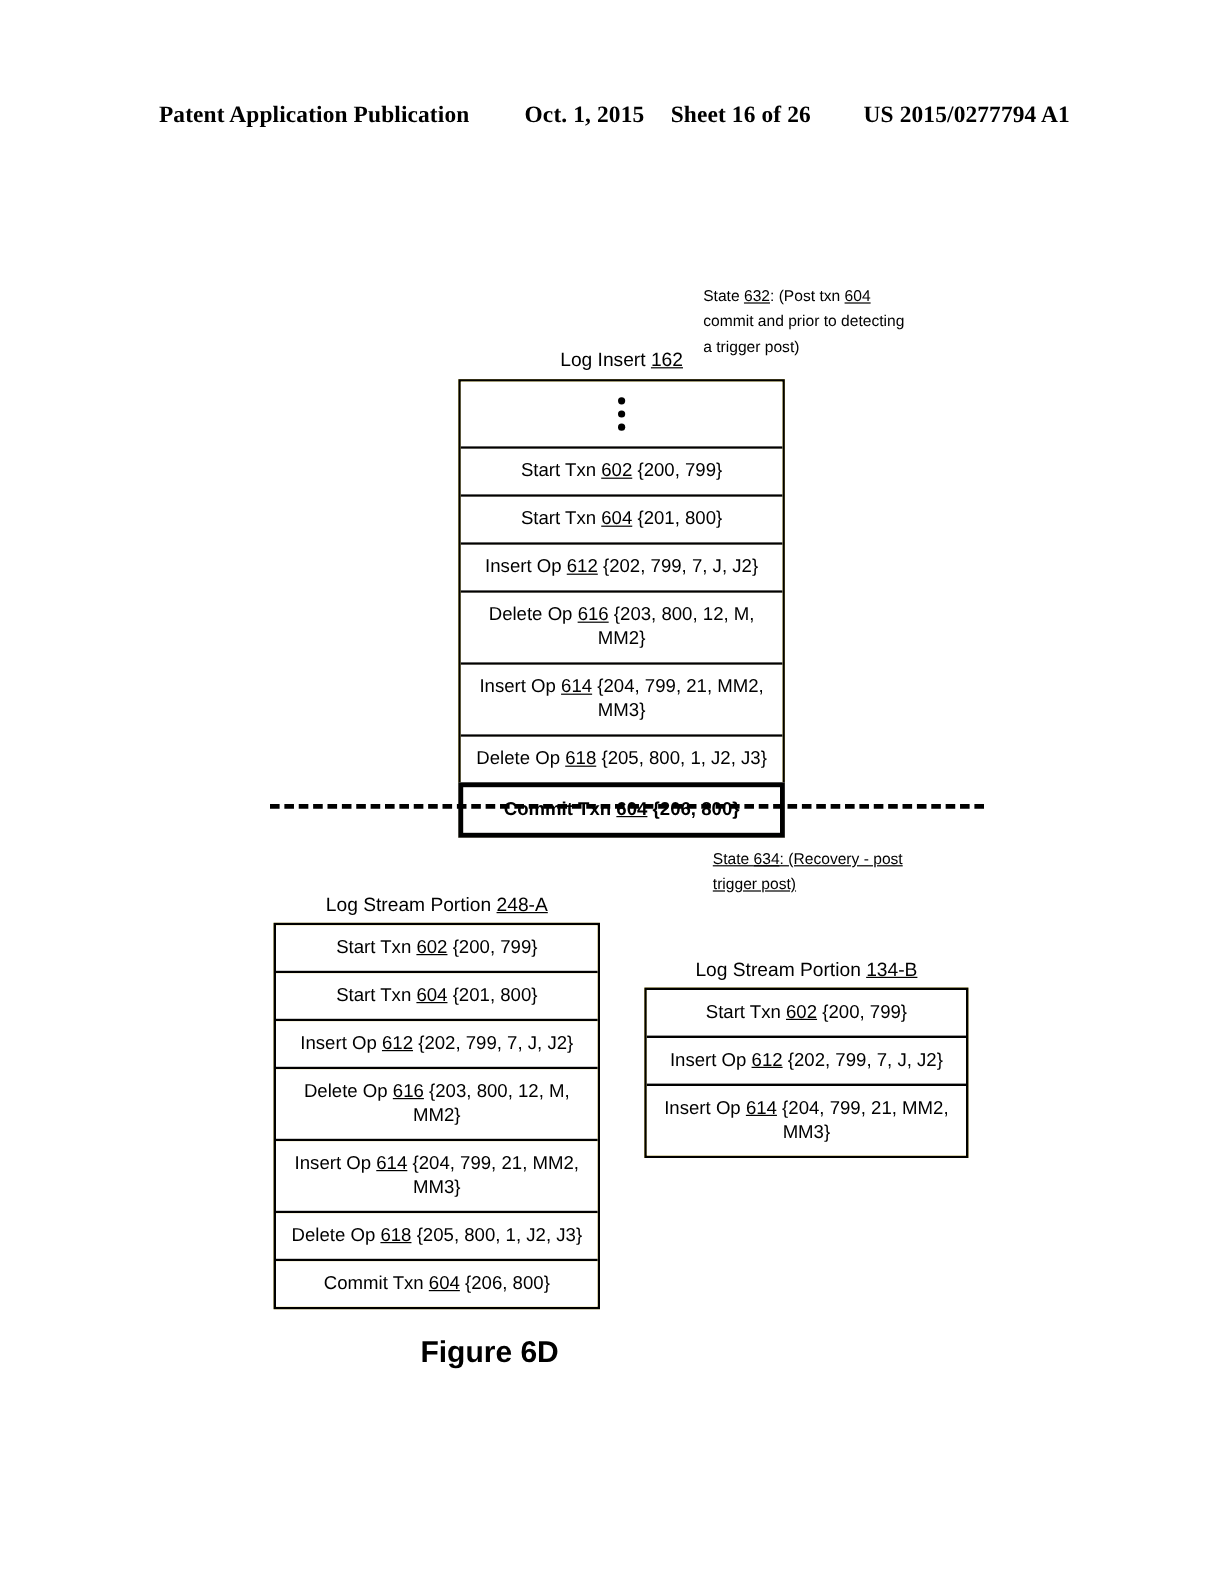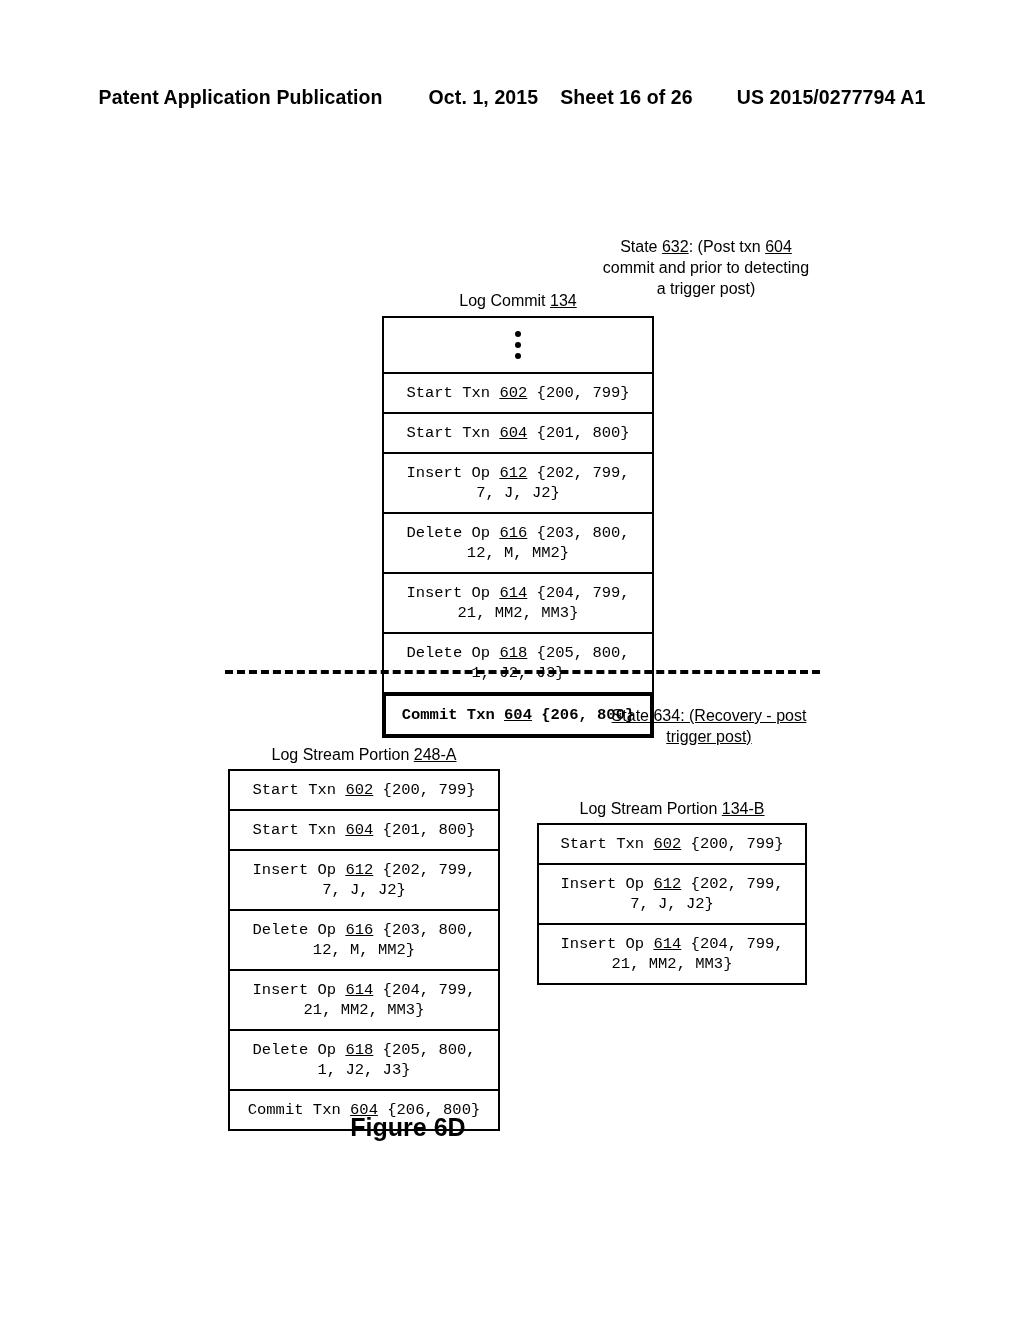--- a/index.html
+++ b/index.html
@@ -16,53 +16,52 @@
     overflow: hidden;
   }
 
   
   .page-header {
     position: absolute;
     top: 86px;
     left: 0;
     width: 1024px;
     text-align: center;
-    font-family: Liberation Sans, sans-serif;
+    font-family: Liberation Serif, serif;
     font-weight: bold;
     font-size: 19.5px;
     letter-spacing: 0.1px;
     white-space: nowrap;
   }
   .page-header .hdr-pub   { margin-right: 46px; }
   .page-header .hdr-date  { margin-right: 22px; }
   .page-header .hdr-sheet { margin-right: 44px; }
 
   
   .state-label {
     position: absolute;
-    text-align: center;
-    font-size: 16px;
+    text-align: left;
+    font-size: 13px;
     line-height: 21px;
   }
   .table-caption {
     position: absolute;
     text-align: center;
     font-size: 16px;
     line-height: 20px;
     white-space: nowrap;
   }
   .u { text-decoration: underline; }
 
   
   .log-table {
     position: absolute;
     box-sizing: border-box;
     border: 2px solid #000;
     background: #fde047;
-    font-family: Liberation Mono, monospace;
   }
   .log-row {
     box-sizing: border-box;
     border-bottom: 2px solid #000;
     text-align: center;
     font-size: 15.5px;
     line-height: 20px;
     padding: 9px 6px;
     background: #fff;
   }
@@ -119,21 +118,21 @@
   <span class="hdr-pub">Patent Application Publication</span><span class="hdr-date">Oct. 1, 2015</span><span class="hdr-sheet">Sheet 16 of 26</span><span class="hdr-num">US 2015/0277794 A1</span>
 </div>
 
 <div class="state-label" style="left:586px; top:236px; width:240px;">
   <div><span>State </span><span class="u">632</span><span>: (Post txn </span><span class="u">604</span></div>
   <div>commit and prior to detecting</div>
   <div>a trigger post)</div>
 </div>
 
 <div class="table-caption" style="left:382px; top:291px; width:272px;">
-  <span>Log Commit </span><span class="u">134</span>
+  <span>Log Insert </span><span class="u">162</span>
 </div>
 
 <div class="log-table" id="log-stream-table" style="left:382px; top:316px; width:272px;">
     <div class="log-row ellipsis-cell">
       <span class="dot"></span>
       <span class="dot"></span>
       <span class="dot"></span>
     </div>
     <div class="log-row"><span>Start Txn </span><span class="u">602</span><span> {200, 799}</span></div>
     <div class="log-row"><span>Start Txn </span><span class="u">604</span><span> {201, 800}</span></div>

